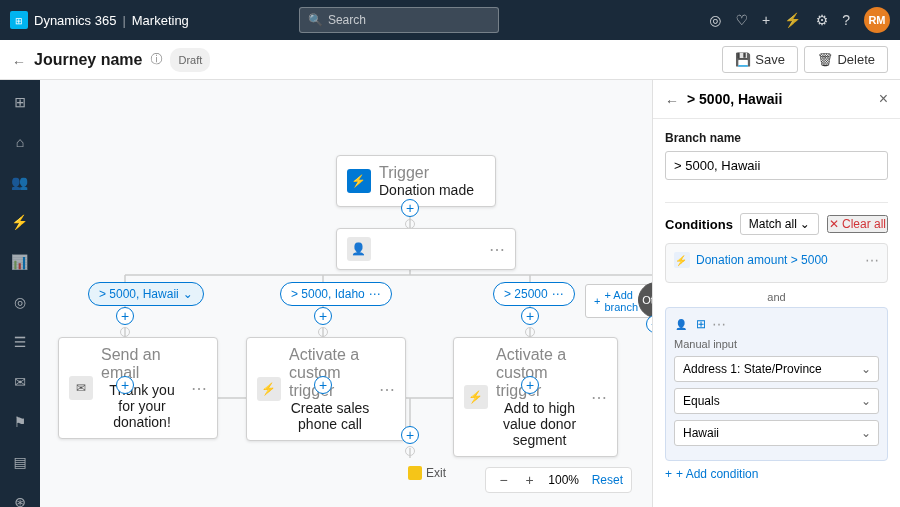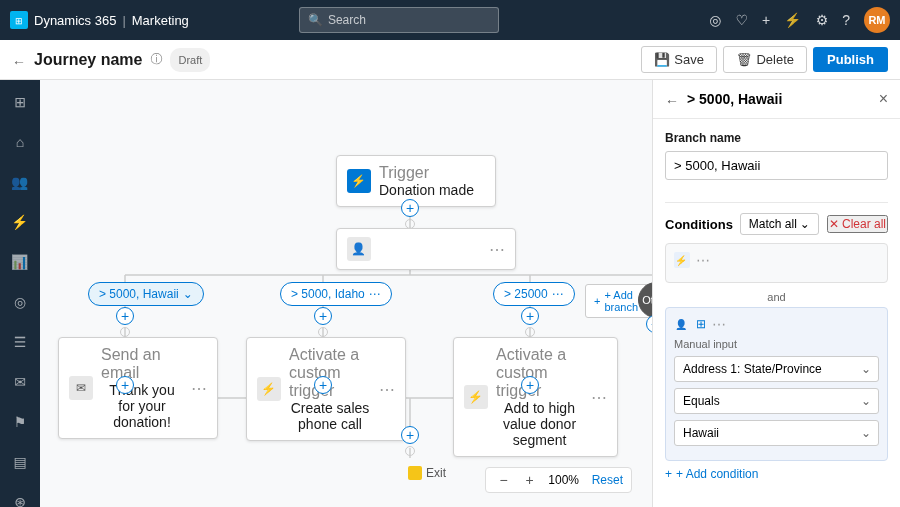--- a/index.html
+++ b/index.html
@@ -200,21 +200,20 @@
   <span class="draft-badge">Draft</span>
   <div class="header-actions">
     <button class="btn-save">
       <span>💾</span>
       <span>Save</span>
     </button>
     <button class="btn-delete">
       <span>🗑</span>
       <span>Delete</span>
     </button>
-    <button class="btn-publish">Publish</button>
   </div>
 </div>
 
 <div class="main-layout">
 
   <div class="left-sidebar">
     <div class="sidebar-icon">⊞</div>
     <div class="sidebar-icon">⌂</div>
     <div class="sidebar-icon">👥</div>
     <div class="sidebar-icon active">⚡</div>
@@ -391,20 +390,21 @@
         <button class="clear-all-btn">
           <span>✕</span>
           <span>Clear all</span>
         </button>
       </div>
 
       
       <div class="condition-row">
         <div class="condition-row-header">
           <div class="condition-icon">⚡</div>
+          <span class="condition-text">Donation amount &gt; 5000</span>
           <span class="condition-more">⋯</span>
         </div>
       </div>
       <div class="and-label">and</div>
 
       
       <div class="sub-condition">
         <div class="sub-condition-header">
           <div class="sub-icon">👤</div>
           <span class="resize-copy-icon">⊞</span>

